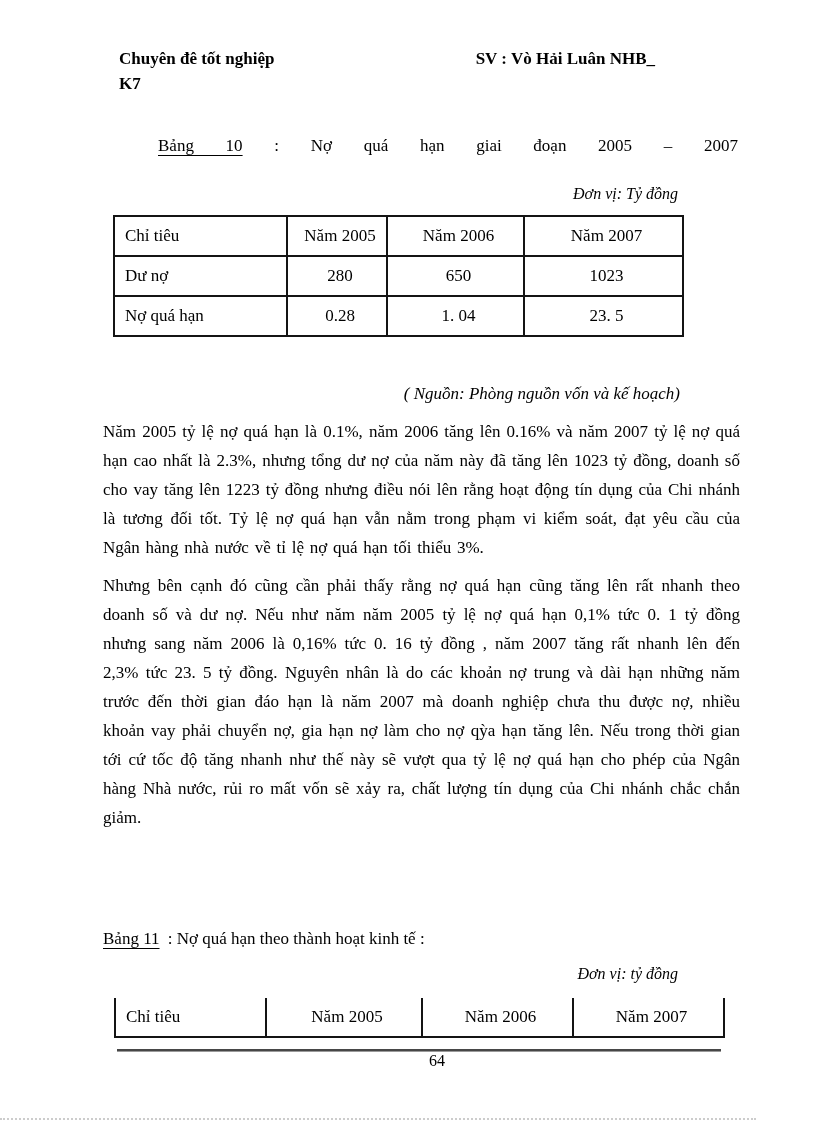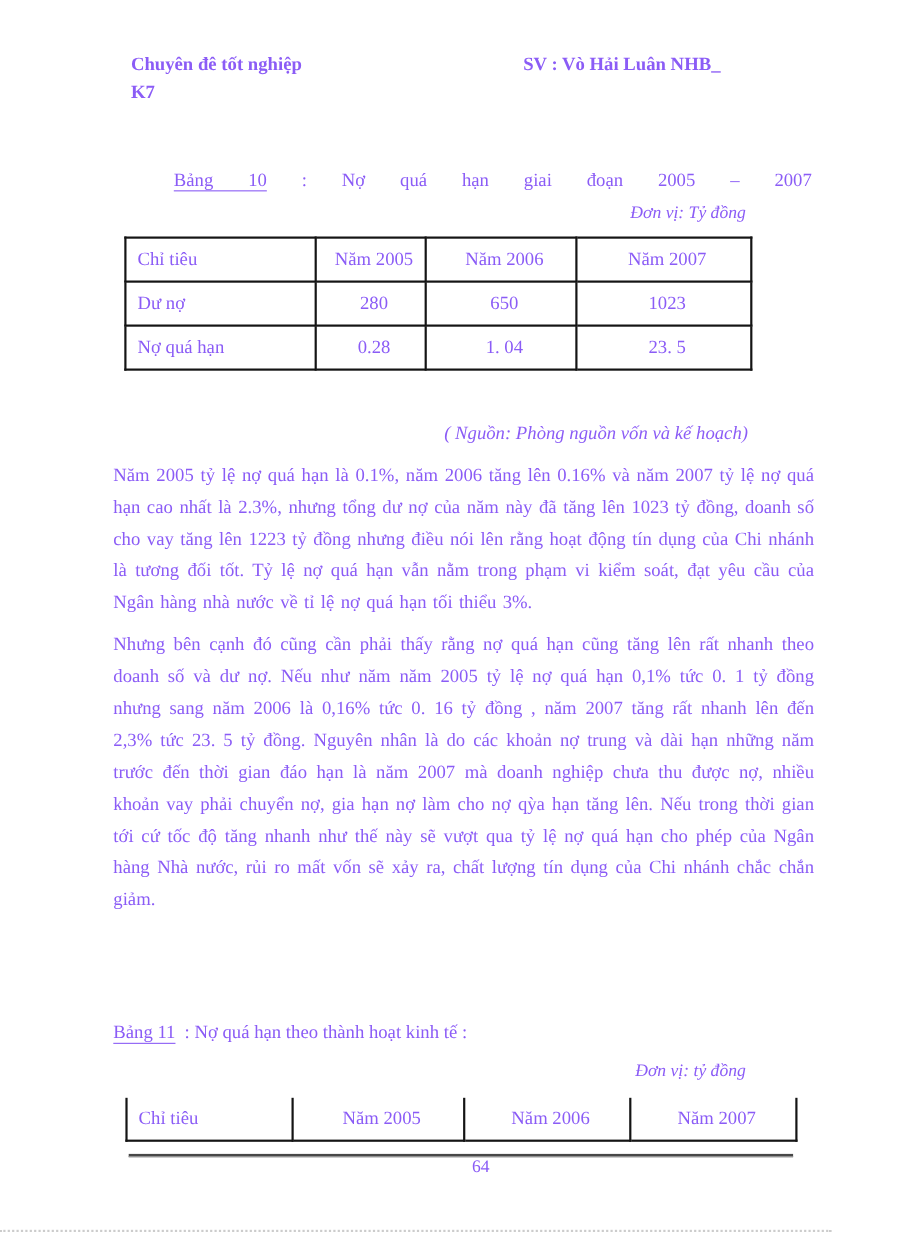--- a/index.html
+++ b/index.html
@@ -7,21 +7,21 @@
     padding: 0;
     background: #ffffff;
   }
   .page {
     position: relative;
     width: 756px;
     height: 1123px;
     background: #ffffff;
     overflow: hidden;
     font-family: "Liberation Serif", "DejaVu Serif", serif;
-    color: #8b5cf6;
+    color: #000000;
   }
 
   
   .doc-header-left {
     position: absolute;
     left: 119px;
     top: 46px;
     font-size: 17px;
     font-weight: bold;
     line-height: 25px;
@@ -33,21 +33,21 @@
     font-size: 17px;
     font-weight: bold;
     line-height: 25px;
     text-align: right;
   }
 
   
   .title-line {
     position: absolute;
     left: 158px;
-    top: 152px;
+    top: 134px;
     width: 580px;
     font-size: 17px;
     line-height: 24px;
     text-align: justify;
     text-align-last: justify;
     white-space: normal;
   }
   .underlined {
     text-decoration: underline;
     text-underline-offset: 4px;

